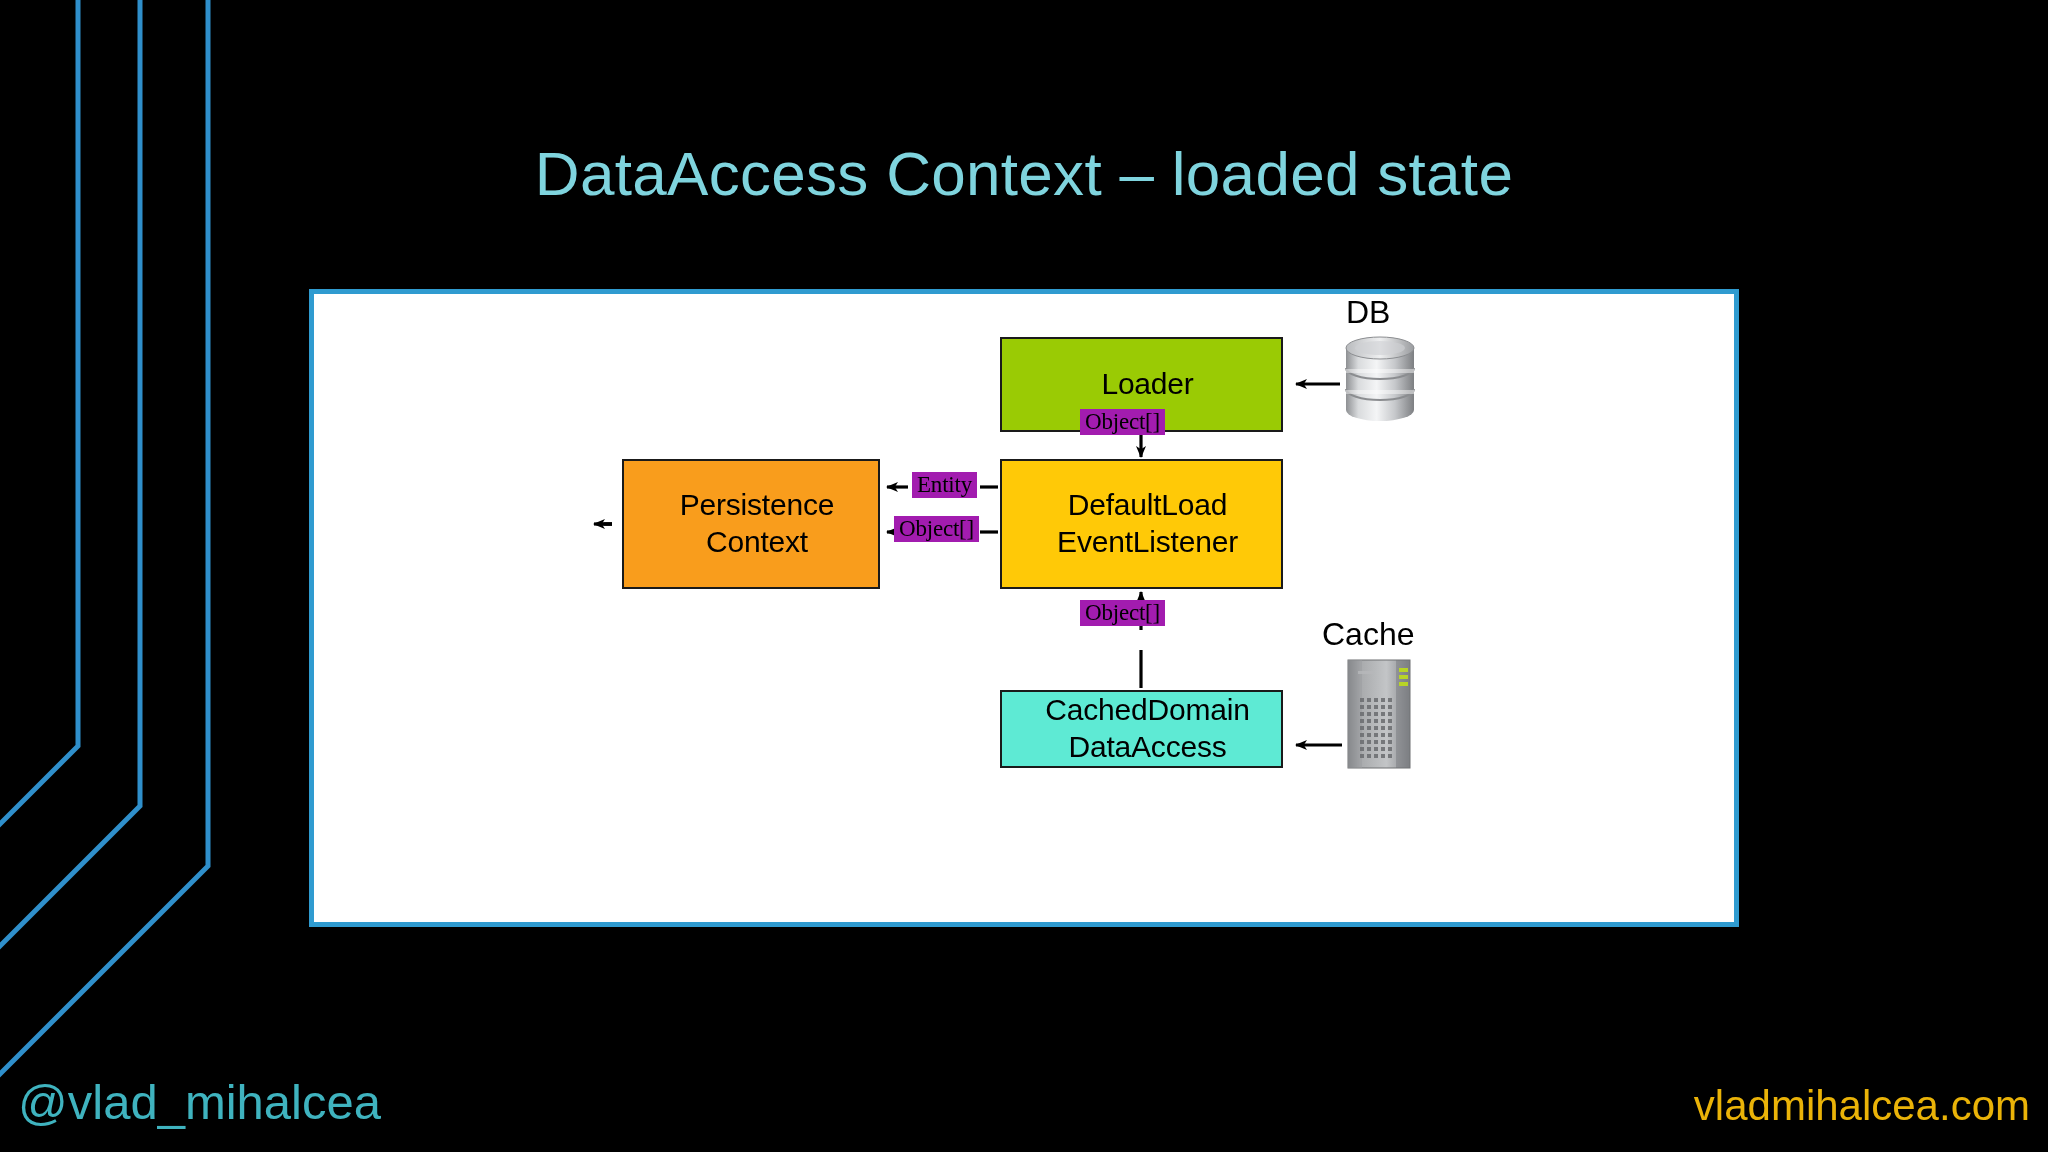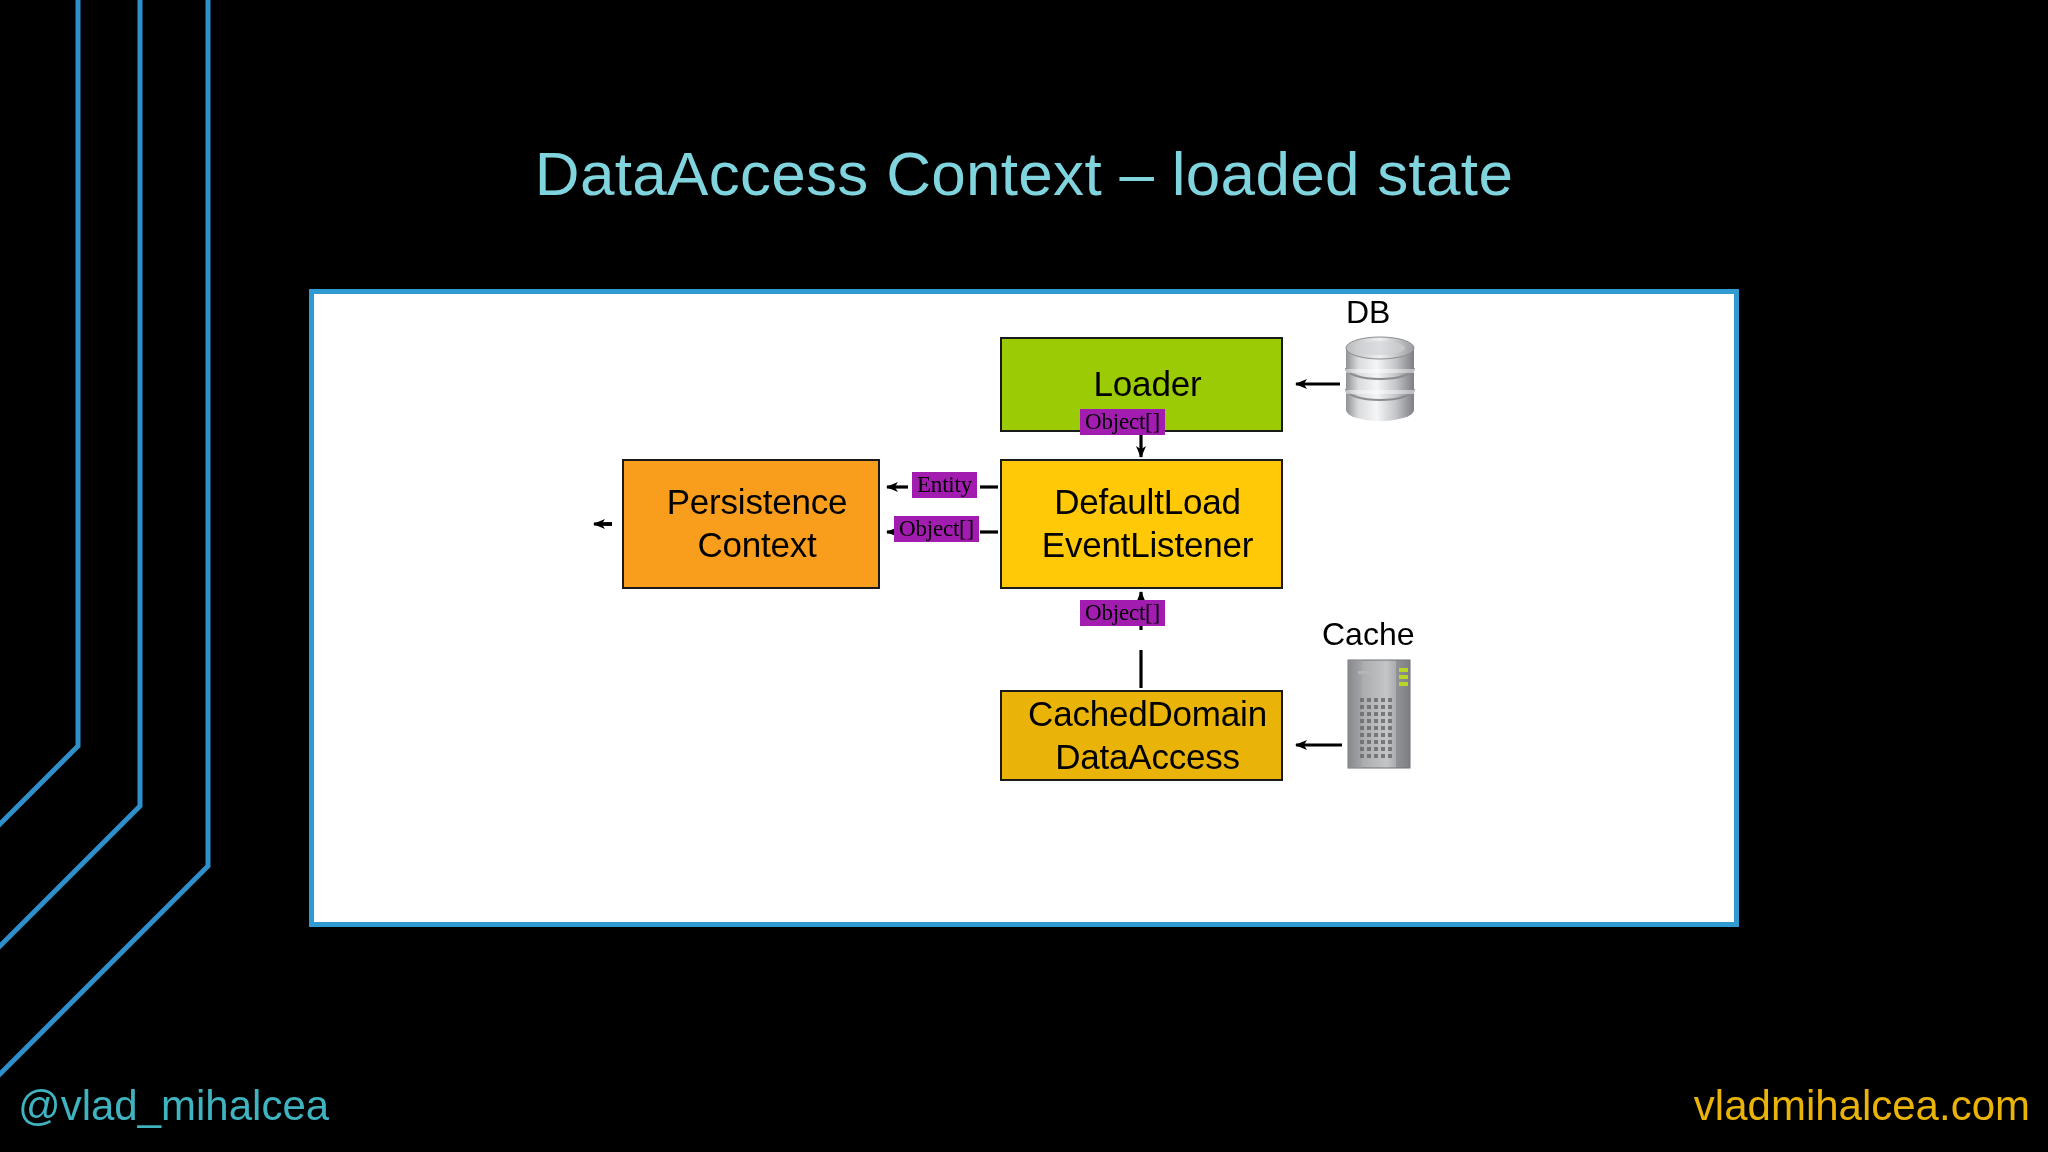--- a/index.html
+++ b/index.html
@@ -67,21 +67,21 @@
   
   .node {
     position: absolute;
     box-sizing: border-box;
     border: 2px solid #1a1a1a;
     display: flex;
     align-items: center;
     justify-content: center;
     text-align: center;
     color: #000000;
-    font-size: 35px;
+    font-size: 30px;
     font-weight: 400;
     line-height: 1.22;
     font-family: "Liberation Sans", sans-serif;
     white-space: pre-line;
     letter-spacing: -0.2px;
     padding-left: 12px;
   }
 
   #node-entitymanager {
     left: 7px;   top: 182px;
@@ -99,22 +99,22 @@
     width: 283px; height: 130px;
     background: #FFC907;
   }
   #node-loader {
     left: 686px; top: 43px;
     width: 283px; height: 95px;
     background: #9ACB04;
   }
   #node-cacheddomaindataaccess {
     left: 686px; top: 396px;
-    width: 283px; height: 91px;
-    background: #eab308;
+    width: 283px; height: 78px;
+    background: #5eead4;
   }
 
   
   .edge-label {
     position: absolute;
     color: #000000;
     font-size: 23px;
     font-family: Liberation Serif, serif;
     white-space: nowrap;
     letter-spacing: -0.2px;
@@ -160,21 +160,21 @@
     inset: 0;
     pointer-events: none;
   }
 
   
   #footer-handle {
     position: absolute;
     left: 18px;
     bottom: 22px;
     color: #3FB3BF;
-    font-size: 42px;
+    font-size: 49px;
     font-weight: 400;
     white-space: nowrap;
   }
   #footer-site {
     position: absolute;
     right: 18px;
     bottom: 22px;
     color: #eab308;
     font-size: 42px;
     font-weight: 400;

